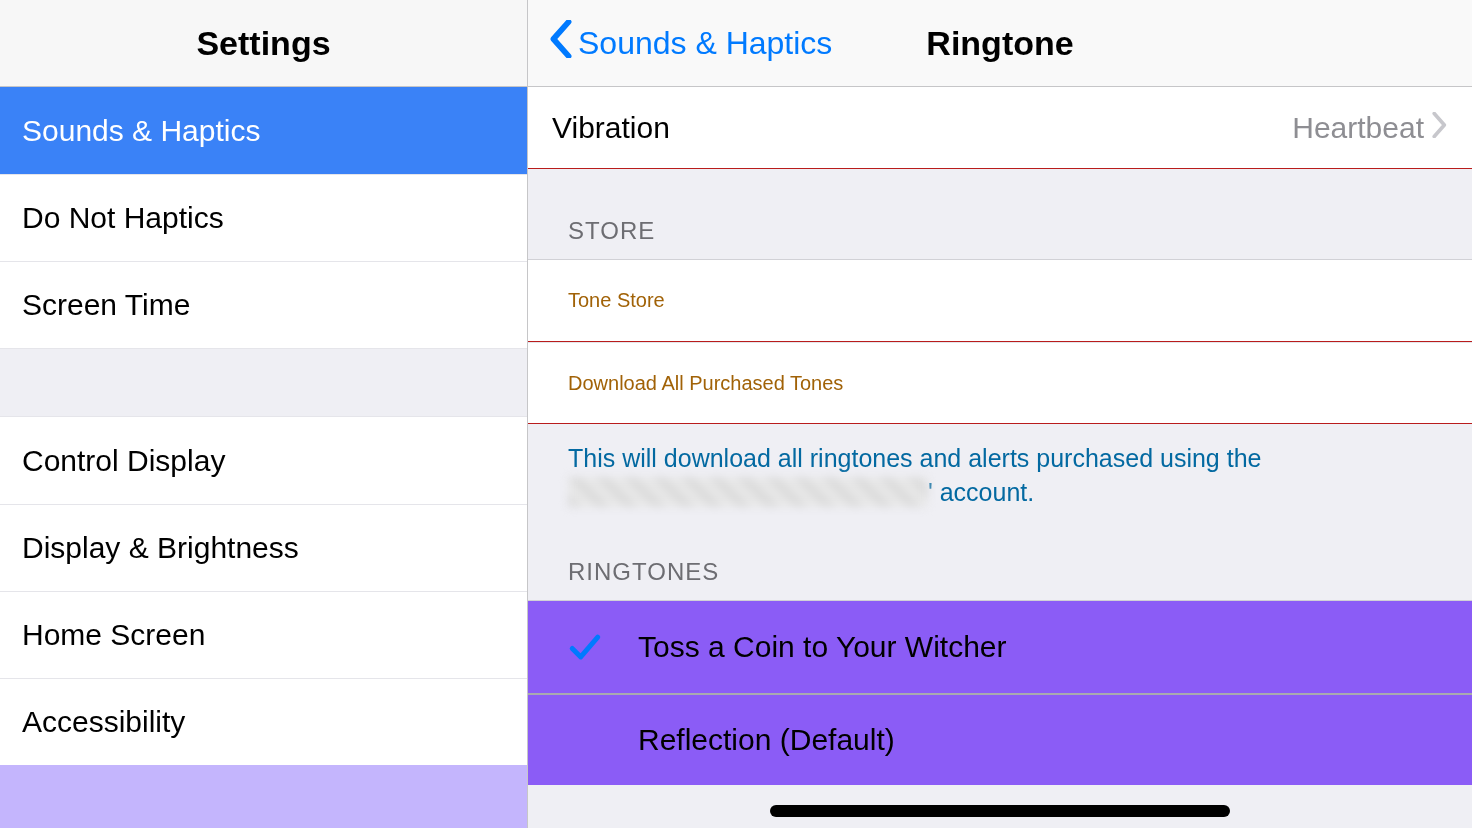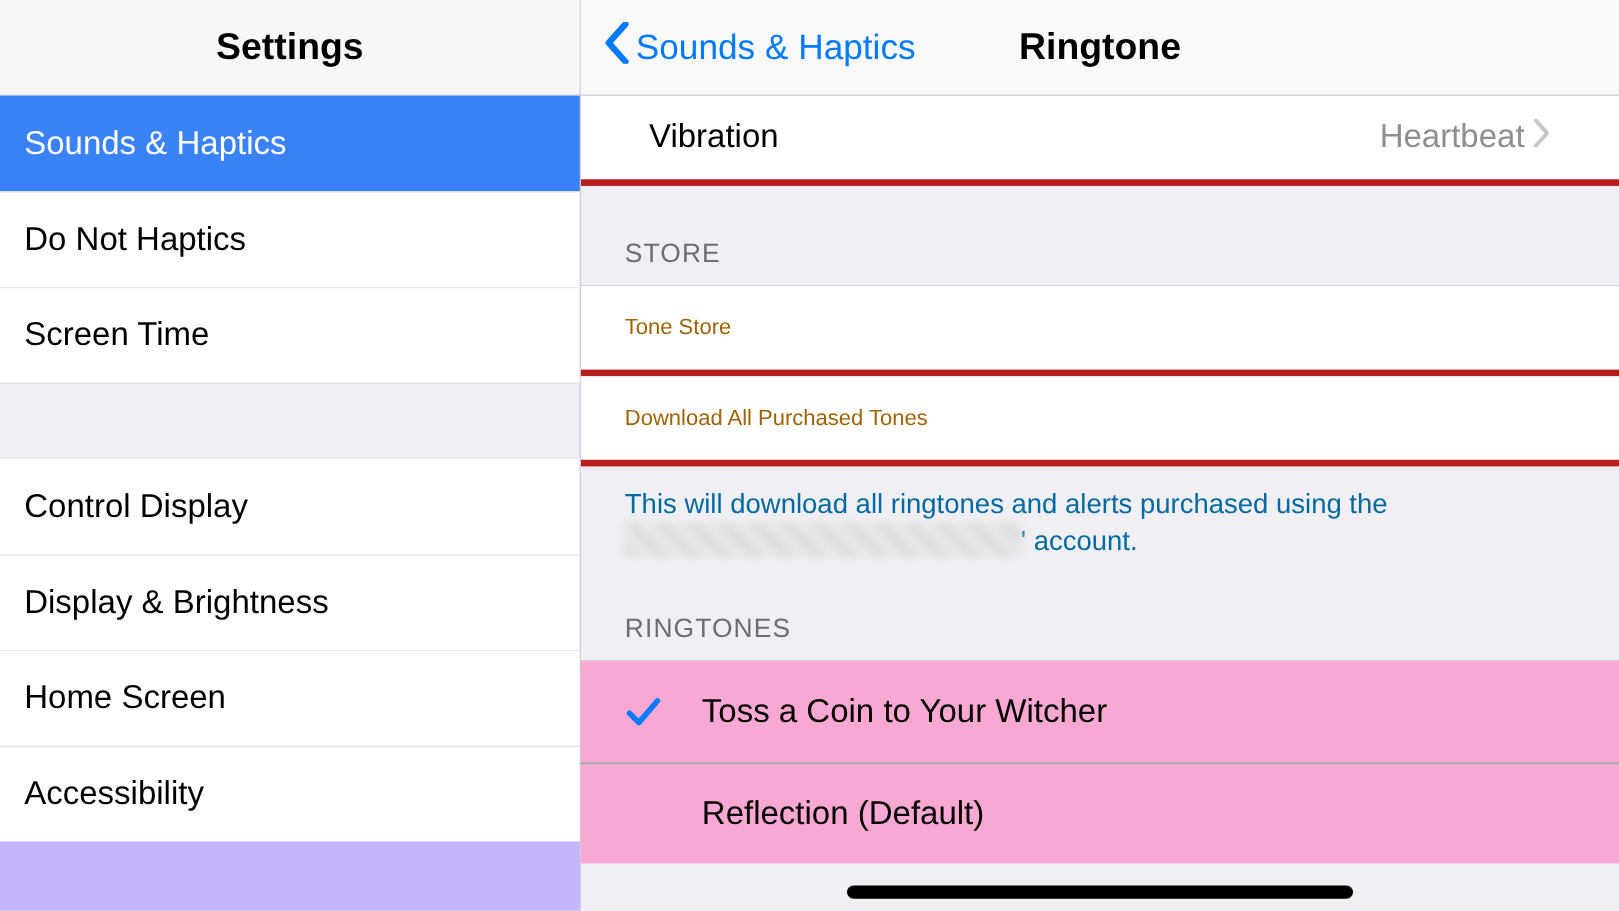--- a/index.html
+++ b/index.html
@@ -18,36 +18,36 @@
     .badge { width:46px; height:46px; border-radius:50%; background:#ff3b30; color:#fff; font-size:26px; font-weight:500; display:flex; align-items:center; justify-content:center; }
 
     
     .detail { flex:1 1 auto; background:#efeff4; display:flex; flex-direction:column; position:relative; }
     .nav { height:87px; display:flex; align-items:center; position:relative; border-bottom:1px solid #c6c6c8; background:#f9f9f9; }
     .nav-back { display:flex; align-items:center; gap:4px; color:#007aff; font-size:32px; padding-left:20px; cursor:pointer; }
     .nav-back svg { width:26px; height:38px; }
     .nav-title { position:absolute; left:50%; transform:translateX(-50%); font-size:34px; font-weight:700; }
 
     .content { flex:1 1 auto; overflow:hidden; }
-    .row { height:82px; background:#fff; padding:0 62px; display:flex; align-items:center; justify-content:space-between; font-size:30px; color:#000; border-bottom:6px solid #b91c1c; cursor:pointer; }
+    .row { height:82px; background:#fff; padding:0 24px; display:flex; align-items:center; justify-content:space-between; font-size:30px; color:#000; border-bottom:1px solid #b91c1c; cursor:pointer; }
     .row-value { color:#8e8e93; font-size:30px; display:flex; align-items:center; gap:8px; }
     .chevron svg { width:16px; height:26px; color:#c7c7cc; }
 
     .section-spacer { height:48px; }
     .section-header { color:#6d6d72; font-size:24px; letter-spacing:1px; padding:0 40px 14px 40px; text-transform:uppercase; }
     .list { background:#fff; border-top:1px solid #d1d1d6; }
     .list .row { padding-left:40px; }
     .list .row + .row { border-top:1px solid #e5e5ea; }
     .link-text { color:#a16207; font-size:20px; }
 
     .footnote { color:#0369a1; font-size:25px; padding:18px 40px 0 40px; line-height:1.35; }
     .redact { display:inline-block; width:360px; height:30px; vertical-align:-6px; background:
       repeating-linear-gradient(45deg,#dcdcdc 0 10px,#e8e8e8 10px 20px); filter:blur(4px); border-radius:2px; }
 
-    .tone-row { height:92px; background:#f9a8d4; display:flex; align-items:center; padding-left:40px; font-size:30px; cursor:pointer; }
+    .tone-row { height:92px; background:#8b5cf6; display:flex; align-items:center; padding-left:40px; font-size:30px; cursor:pointer; }
     .tone-row .check { width:70px; display:flex; align-items:center; }
     .tone-row .check svg { width:34px; height:34px; color:#007aff; }
     .tone-list { border-top:1px solid #d1d1d6; }
     .tone-list .tone-row + .tone-row { border-top:2px solid #a9a9af; }
 
     .home-indicator { position:absolute; left:50%; bottom:11px; transform:translateX(-50%); width:460px; height:12px; border-radius:6px; background:#000; }
   </style>
 </head>
 <body>
 

